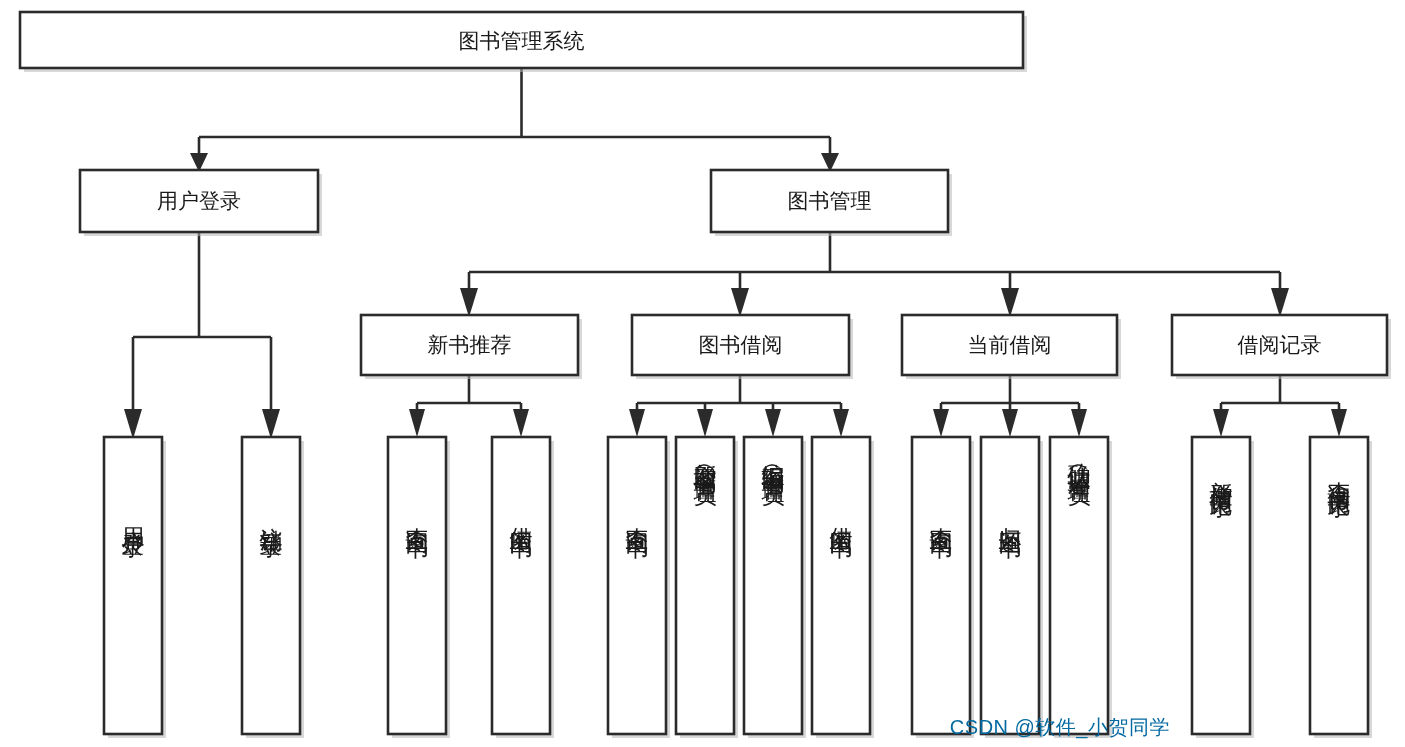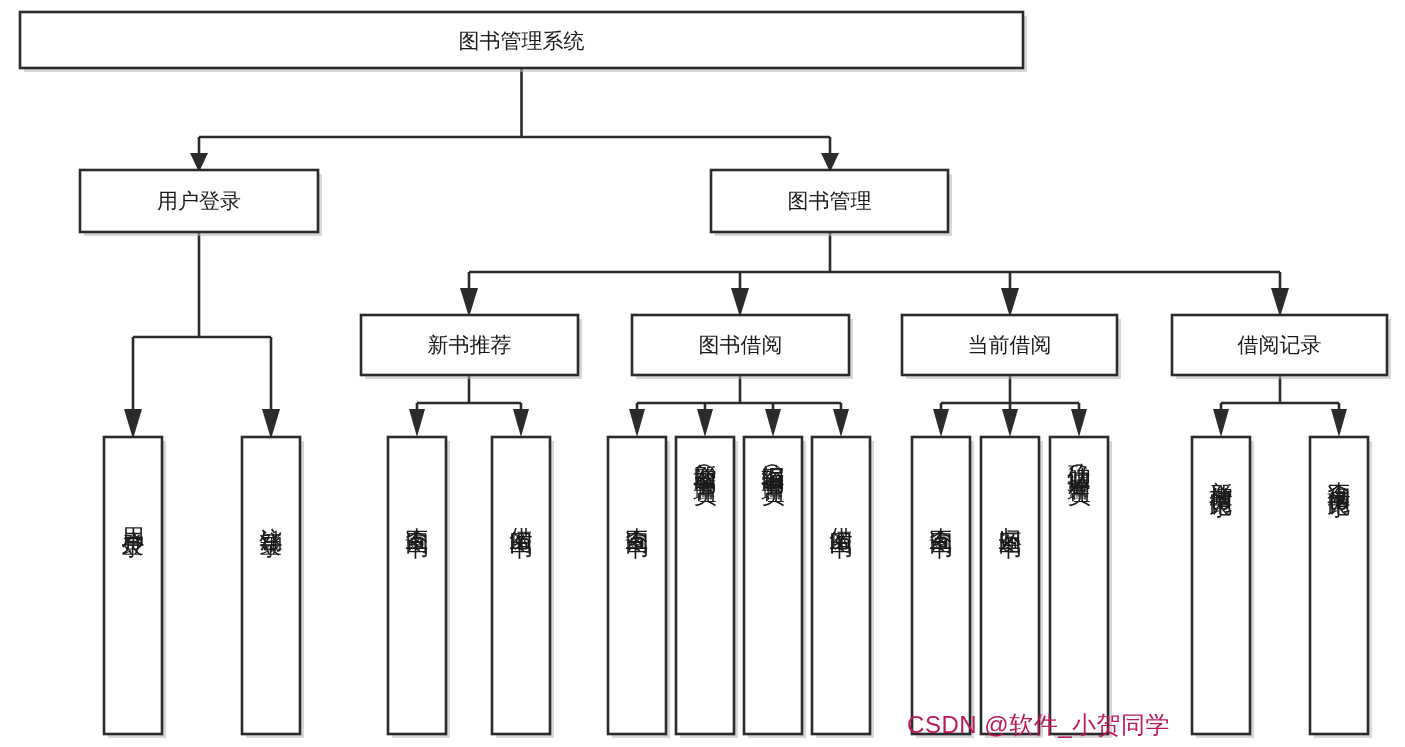--- a/index.html
+++ b/index.html
@@ -68,22 +68,22 @@
     line-height: 1.18;
     letter-spacing: 3px;
     color: #1a1a1a;
     white-space: nowrap;
   }
   #watermark {
     position: absolute;
     right: 8px;
     bottom: 6px;
     font-family: "Liberation Sans", "DejaVu Sans", sans-serif;
-    font-size: 24px;
-    color: #be185d;
+    font-size: 20px;
+    color: #0369a1;
     letter-spacing: 0.5px;
     user-select: none;
   }
 </style>
 </head>
 <body>
 
 <div id="diagram-root">
 
   <svg id="tree-svg" viewBox="0 0 1405 747">

